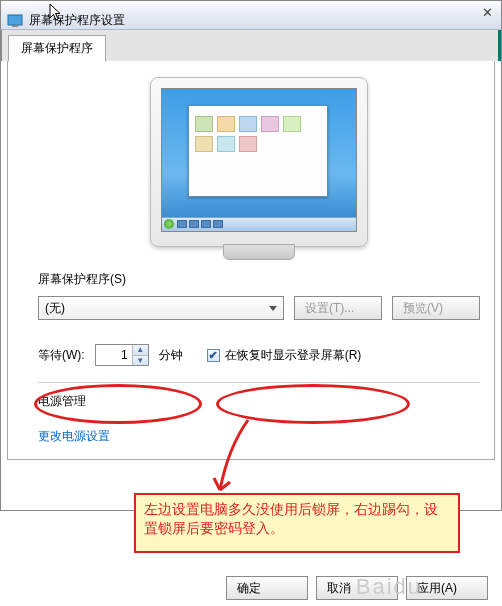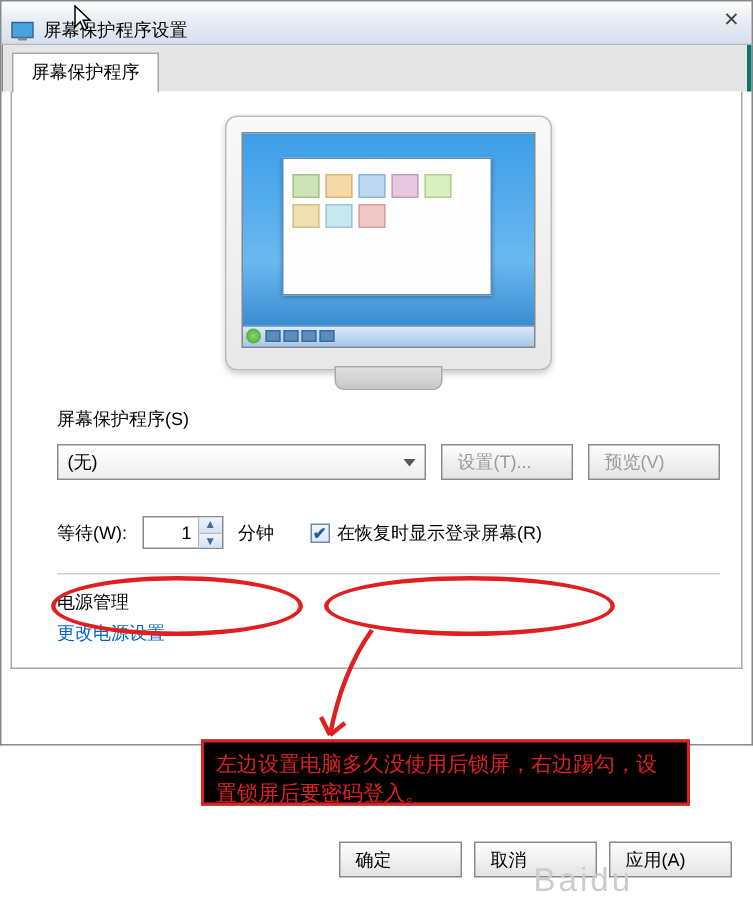--- a/index.html
+++ b/index.html
@@ -39,27 +39,27 @@
 .wait-label{}
 .spin{display:inline-flex;width:54px;height:22px;border:1px solid #8a8a8a;align-items:center;background:#fff}
 .spin input{width:36px;border:none;text-align:right;padding-right:4px;outline:none;font-size:12px}
 .spin .arrows{width:16px;height:100%;border-left:1px solid #bbb;display:flex;flex-direction:column}
 .spin .arrows div{flex:1;display:flex;align-items:center;justify-content:center;font-size:8px;color:#4a6a9a;background:linear-gradient(to bottom,#eef4fb,#d4e3f3);cursor:default}
 .spin .arrows div:first-child{border-bottom:1px solid #bbb}
 .chk-wrap{display:flex;align-items:center;gap:5px}
 .chk{width:13px;height:13px;border:1px solid #6a8ab0;background:linear-gradient(to bottom,#f0f6fc,#d8e8f8);display:flex;align-items:center;justify-content:center;color:#2a5a9a;font-size:11px;font-weight:bold}
 .hr{border:none;border-top:1px solid #d0d0d0;margin:16px 0 10px 0}
 .link{color:#0066cc;cursor:pointer;display:inline-block;margin-top:4px}
-.footer{position:absolute;bottom:21px;right:14px;display:flex;gap:8px}
+.footer{position:absolute;bottom:6px;right:14px;display:flex;gap:8px}
 .footer .btn{min-width:82px}
 .ellipse-red{position:absolute;border:3px solid #e02020;border-radius:50%;pointer-events:none}
 .ell1{top:384px;left:34px;width:168px;height:40px}
 .ell2{top:384px;left:216px;width:194px;height:40px}
 .arrow-svg{position:absolute;top:408px;left:208px;width:60px;height:100px;pointer-events:none}
-.annot-box{position:absolute;top:493px;left:134px;width:326px;height:44px;border:2px solid #e02020;background:#000000;color:#e02020;padding:5px 8px;font-size:14px;line-height:1.35}
+.annot-box{position:absolute;top:493px;left:134px;width:326px;height:60px;border:2px solid #e02020;background:#fef9c3;color:#e02020;padding:5px 8px;font-size:14px;line-height:1.35}
 .watermark{position:absolute;bottom:6px;right:80px;color:#ccc;font-size:22px;letter-spacing:2px;pointer-events:none;font-family:Arial}
 </style>
 </head>
 <body>
 
 <div class="titlebar">
   <svg class="win-icon" viewBox="0 0 16 16">
       <rect x="1" y="2" width="14" height="10" fill="#4aa3e0" stroke="#2a6aa0"></rect>
       <rect x="5" y="12" width="6" height="2" fill="#888"></rect>
     </svg>
@@ -118,21 +118,21 @@
     </div>
     <span>分钟</span>
     <div class="chk-wrap" style="margin-left:14px">
       <div class="chk">✔</div>
       <span>在恢复时显示登录屏幕(R)</span>
     </div>
   </div>
 
   <hr class="hr">
 
-  <div style="margin-bottom:0">电源管理</div>
+  <div style="margin-bottom:14px">电源管理</div>
   <div class="link">更改电源设置</div>
 
 </div>
 </div>
 
 <div class="footer">
   <button class="btn">确定</button>
   <button class="btn">取消</button>
   <button class="btn">应用(A)</button>
 </div>

